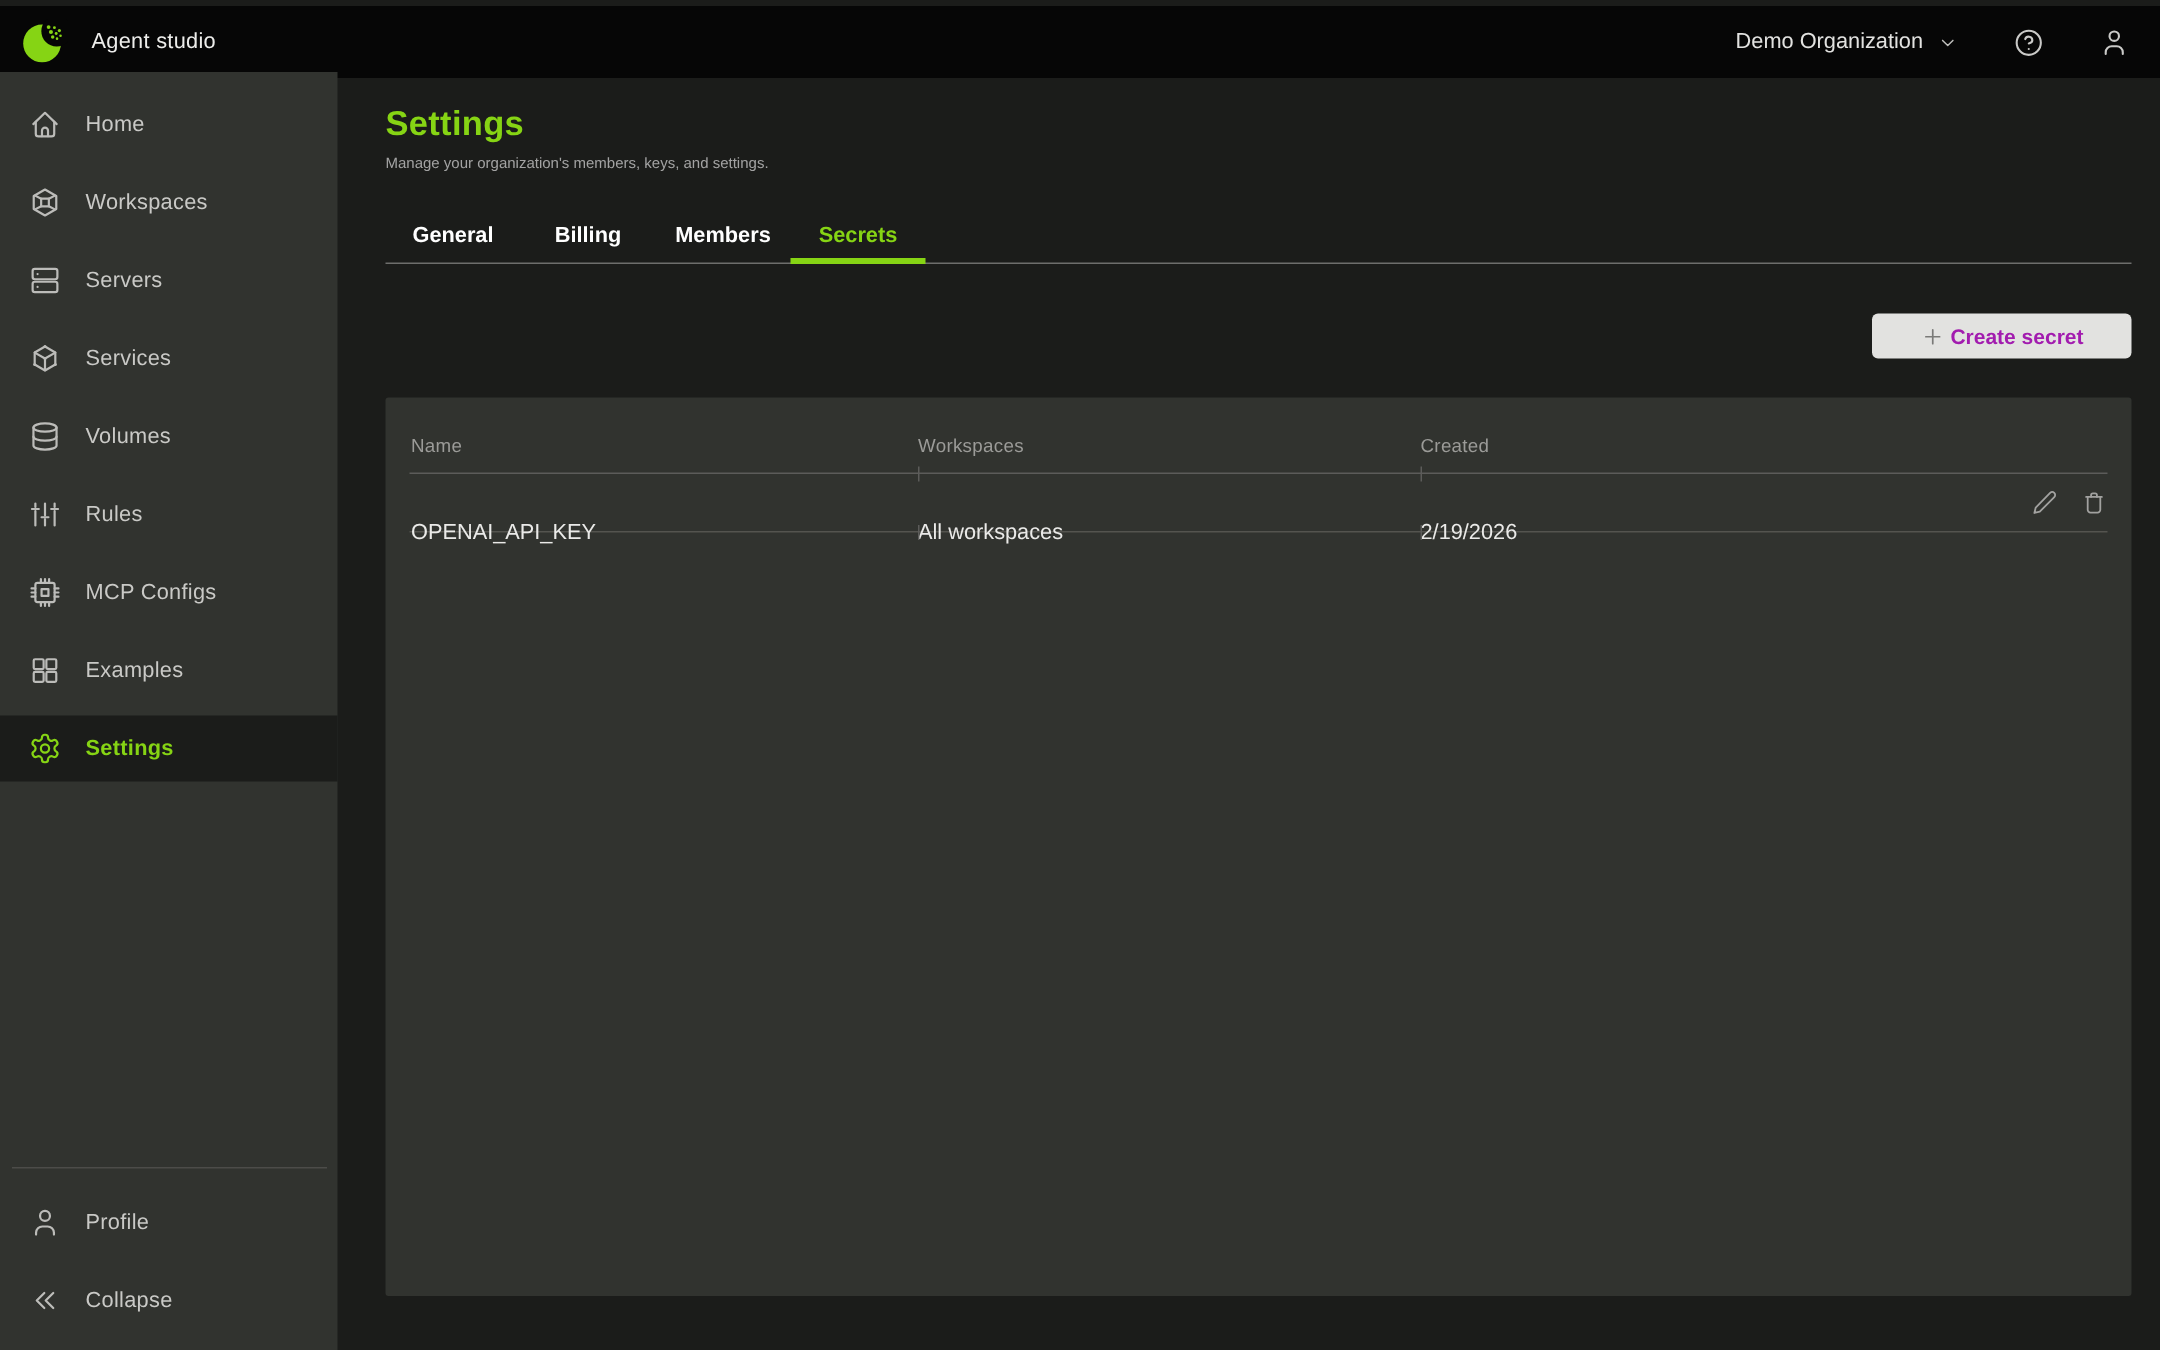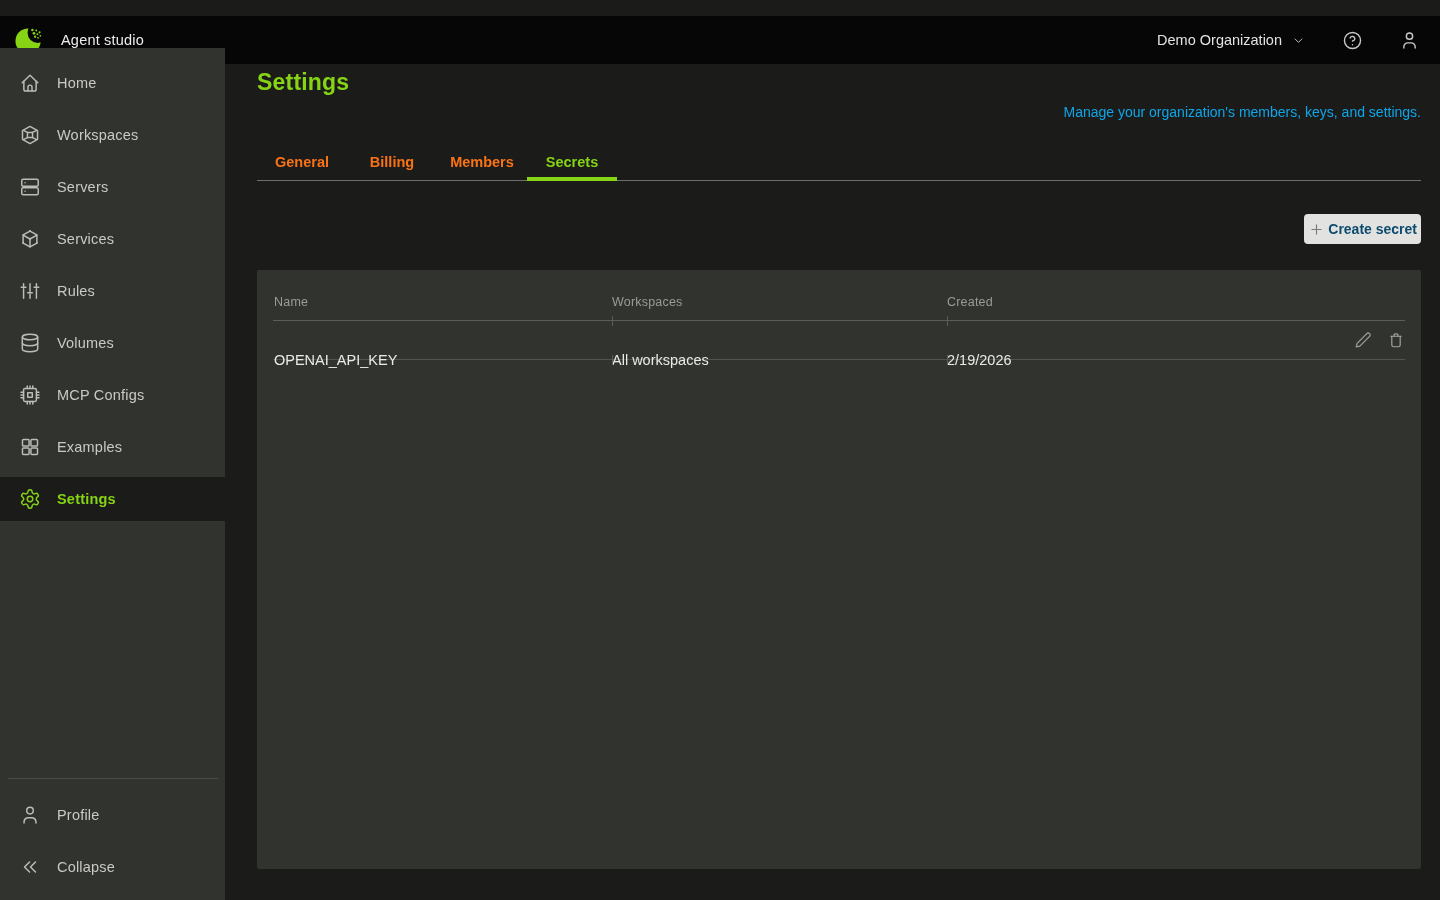--- a/index.html
+++ b/index.html
@@ -8,21 +8,21 @@
     background:#1B1C1A;
     font-family:"Liberation Sans", sans-serif;
     color:#E8E8E6;
     -webkit-font-smoothing:antialiased;
   }
   svg { display:block; }
   .ic { stroke:currentColor; fill:none; stroke-width:1.6; stroke-linecap:round; stroke-linejoin:round; }
 
   
   .topbar {
-    position:absolute; top:16px; left:0; width:1440px; height:48px;
+    position:absolute; top:4px; left:0; width:1440px; height:48px;
     background:#060606; display:flex; align-items:center;
     padding:0 20px 0 14px;
   }
   .brand { display:flex; align-items:center; gap:16px; }
   .brand-name { font-size:14.5px; color:#EDEDEB; letter-spacing:.2px; }
   .topbar-right { margin-left:auto; display:flex; align-items:center; gap:36px; }
   .org-select { display:flex; align-items:center; gap:9px; color:#E2E2E0; font-size:14.5px; cursor:pointer; }
   .org-select .chev { color:#BDBDBB; }
   .topbar-icon { color:#C9C9C7; cursor:pointer; }
 
@@ -41,35 +41,35 @@
   .nav-item .nav-ic { width:24px; display:flex; justify-content:center; color:#BCBCB9; }
   .nav-item .nav-label { margin-left:15px; letter-spacing:.2px; }
   .nav-item.active { background:#1B1C1A; color:#86D414; font-weight:700; }
   .nav-item.active .nav-ic { color:#86D414; }
   .sidebar-divider { height:1px; background:#4C4C49; margin:0 7px 14px 8px; }
   .sidebar-footer { padding-bottom:3px;border-radius:10px; }
 
   
   .main { flex:1; padding:0 19px 0 32px; position:relative; }
   .page-title { margin-top:20px; font-size:23px; line-height:28px; font-weight:600; color:#86D414; letter-spacing:.2px; }
-  .page-subtitle { margin-top:8px; font-size:14px; color:#0ea5e9;text-align:right; }
+  .page-subtitle { margin-top:8px; font-size:10px; color:#a3a3a3; }
 
   .tabs { margin-top:23px; display:flex; border-bottom:1px solid #6E6E6C; }
   .tab {
     width:90px; height:37px; display:flex; align-items:center; justify-content:center;
-    font-size:14.5px; font-weight:700; color:#f97316; cursor:pointer; position:relative;
+    font-size:14.5px; font-weight:700; color:#ffffff; cursor:pointer; position:relative;
   }
   .tab.active { color:#86D414; }
   .tab.active::after {
     content:""; position:absolute; left:0; right:0; bottom:-1px; height:4px; background:#86D414;
   }
 
   .toolbar { margin-top:33px; display:flex; justify-content:flex-end; }
   .create-btn {
-    height:30px; padding:0 4px; background:#E2E2E0; color:#0c4a6e;
+    height:30px; padding:0 32px; background:#E2E2E0; color:#a21caf;
     border:none; border-radius:4px; font-family:inherit;
     font-size:14px; font-weight:700; display:flex; align-items:center; gap:3px; cursor:pointer;
   }
   .create-btn .plus { color:#7A7A78; }
 
   
   .card {
     margin-top:26px; height:599px; background:#31332F; border-radius:2px;
     padding:0 16px; position:relative;
   }
@@ -170,37 +170,37 @@
           <circle cx="19.5" cy="16.4" r="1.1" fill="currentColor" stroke="none"></circle>
           <circle cx="12" cy="12" r="1.1" fill="currentColor" stroke="none"></circle>
         </svg>
           </span>
         <span class="nav-label">Services</span>
       </div>
 
       <div class="nav-item">
         <span class="nav-ic">
             <svg class="ic" width="22" height="22" viewBox="0 0 24 24">
+          <ellipse cx="12" cy="5.5" rx="8.4" ry="3"></ellipse>
+          <path d="M3.6 5.5v13c0 1.66 3.76 3 8.4 3s8.4-1.34 8.4-3v-13"></path>
+          <path d="M3.6 12c0 1.66 3.76 3 8.4 3s8.4-1.34 8.4-3"></path>
+        </svg>
+          </span>
+        <span class="nav-label">Volumes</span>
+      </div>
+
+      <div class="nav-item">
+        <span class="nav-ic">
+            <svg class="ic" width="22" height="22" viewBox="0 0 24 24">
           <path d="M5 4v2.5M5 9.5V20M2.5 8h5"></path>
           <path d="M12 4v8.5M12 15.5V20M9.5 14h5"></path>
           <path d="M19 4v2.5M19 9.5V20M16.5 8h5"></path>
         </svg>
           </span>
         <span class="nav-label">Rules</span>
-      </div>
-
-      <div class="nav-item">
-        <span class="nav-ic">
-            <svg class="ic" width="22" height="22" viewBox="0 0 24 24">
-          <ellipse cx="12" cy="5.5" rx="8.4" ry="3"></ellipse>
-          <path d="M3.6 5.5v13c0 1.66 3.76 3 8.4 3s8.4-1.34 8.4-3v-13"></path>
-          <path d="M3.6 12c0 1.66 3.76 3 8.4 3s8.4-1.34 8.4-3"></path>
-        </svg>
-          </span>
-        <span class="nav-label">Volumes</span>
       </div>
 
       <div class="nav-item">
         <span class="nav-ic">
             <svg class="ic" width="22" height="22" viewBox="0 0 24 24">
           <rect x="5" y="5" width="14" height="14" rx="1.5"></rect>
           <rect x="9.5" y="9.5" width="5" height="5"></rect>
           <path d="M9 2.2v2.8M12 2.2V5M15 2.2V5M9 19v2.8M12 19v2.8M15 19v2.8M2.2 9H5M2.2 12H5M2.2 15H5M19 9h2.8M19 12h2.8M19 15h2.8"></path>
         </svg>
           </span>

